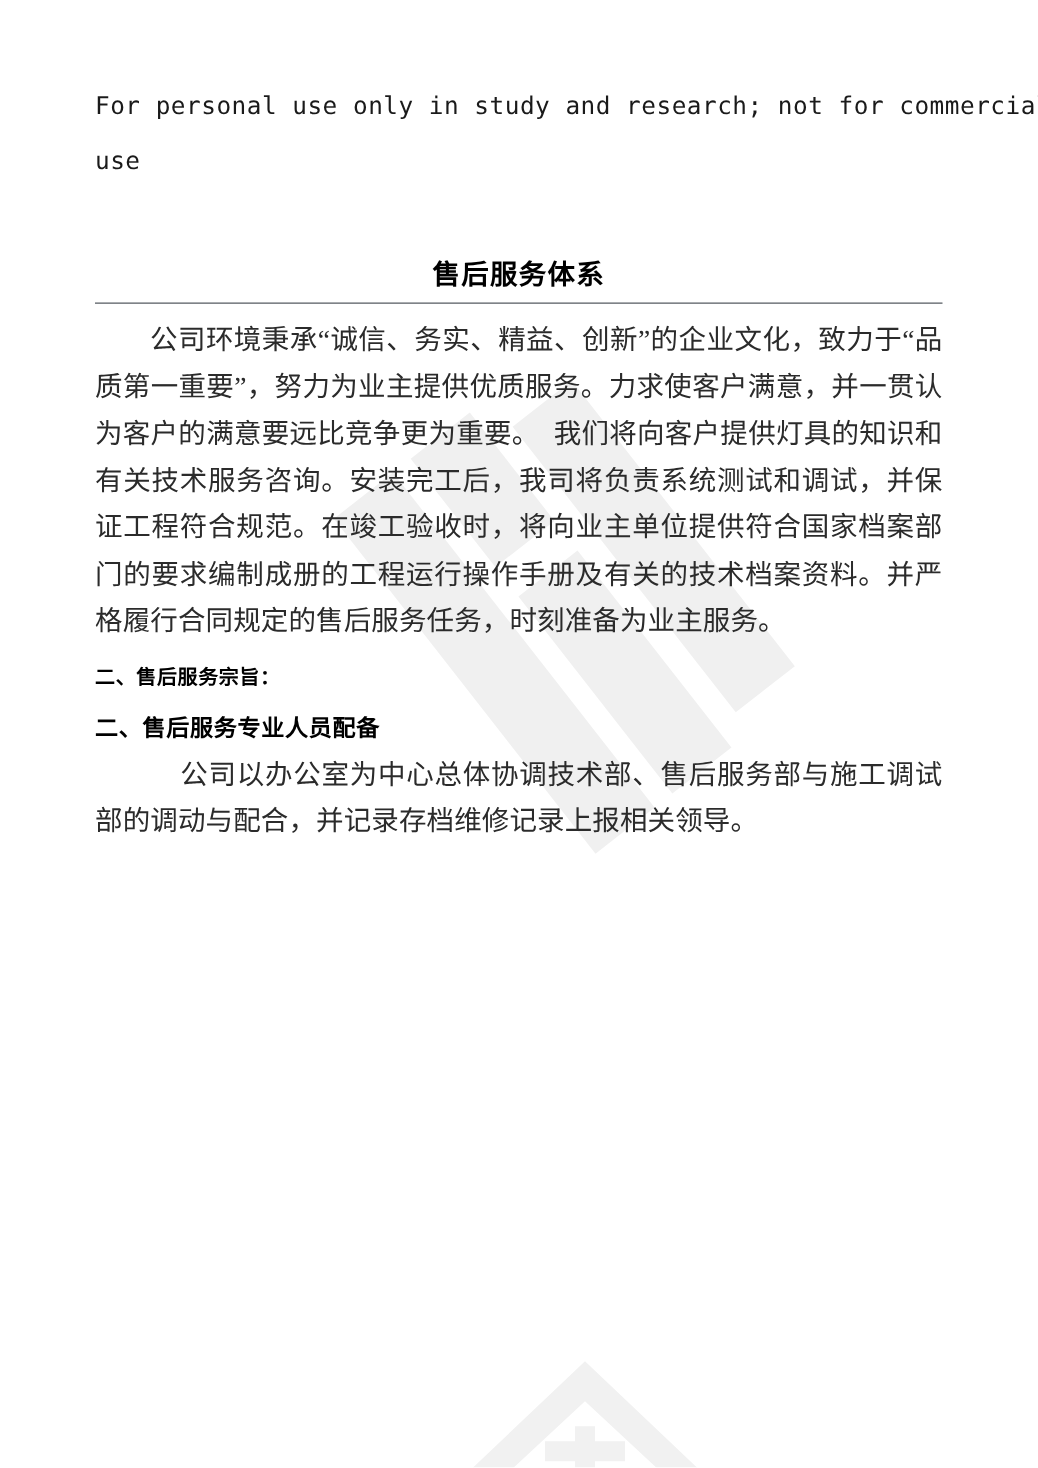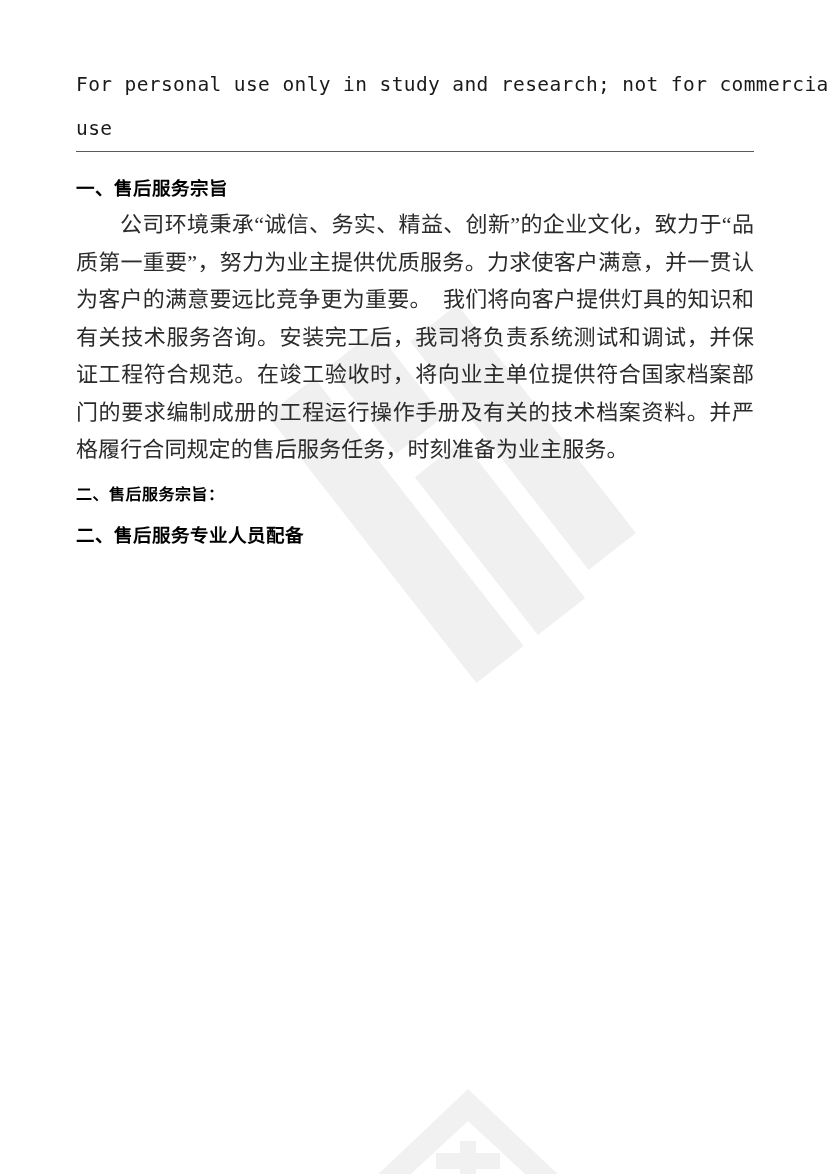--- a/index.html
+++ b/index.html
@@ -155,24 +155,25 @@
     </div>
   </div>
 
   <div class="content">
 
     <div class="doc-notice">
       <span class="notice-line-1">For personal use only in study and research; not for commercial</span>
       <span class="notice-line-2">use</span>
     </div>
 
+    <h1 class="doc-title">售后服务体系</h1>
     <hr class="title-rule">
 
-    <h2 class="section-heading level-major">一、售后服务宗旨</h2>
     <p class="body-paragraph indent-2">公司环境秉承“诚信、务实、精益、创新”的企业文化，致力于“品质第一重要”，努力为业主提供优质服务。力求使客户满意，并一贯认为客户的满意要远比竞争更为重要。　我们将向客户提供灯具的知识和有关技术服务咨询。安装完工后，我司将负责系统测试和调试，并保证工程符合规范。在竣工验收时，将向业主单位提供符合国家档案部门的要求编制成册的工程运行操作手册及有关的技术档案资料。并严格履行合同规定的售后服务任务，时刻准备为业主服务。</p>
 
     <h2 class="section-heading level-minor">二、售后服务宗旨：</h2>
 
     <h2 class="section-heading level-major">二、售后服务专业人员配备</h2>
+    <p class="body-paragraph indent-3">公司以办公室为中心总体协调技术部、售后服务部与施工调试部的调动与配合，并记录存档维修记录上报相关领导。</p>
     <div class="spacer-sm"></div>
 
   </div>
 </div>
 
 </body></html>

